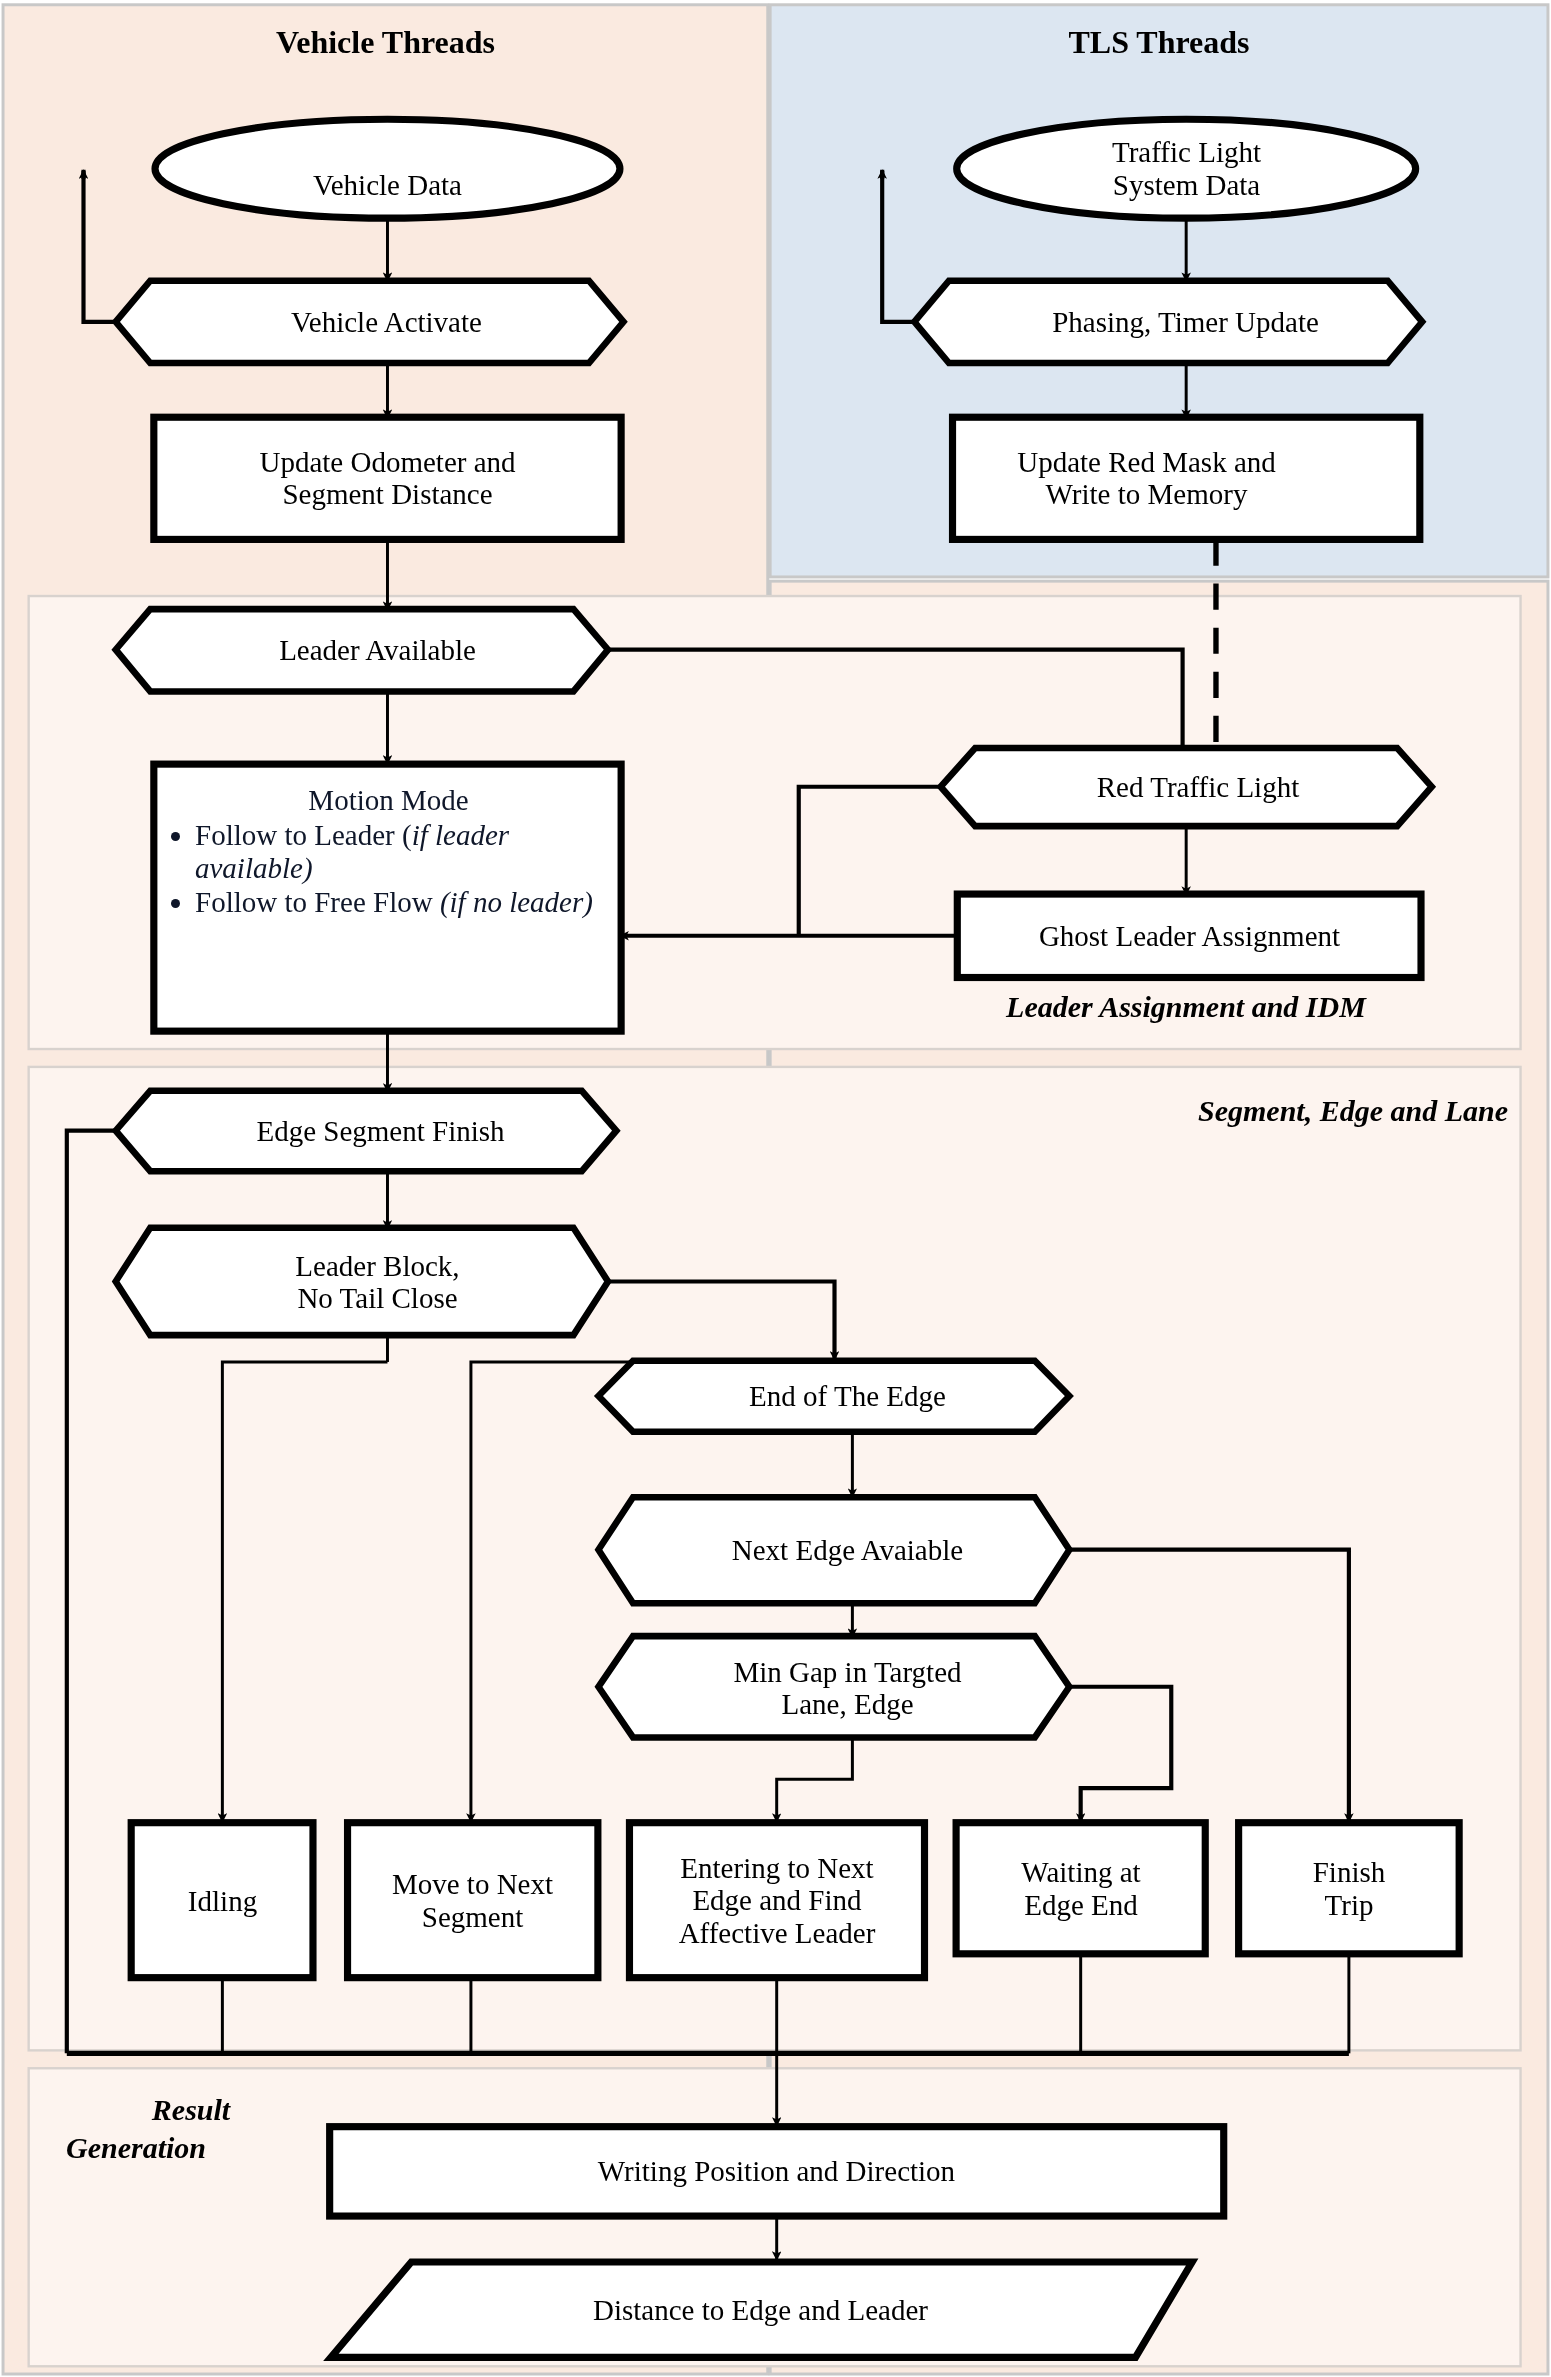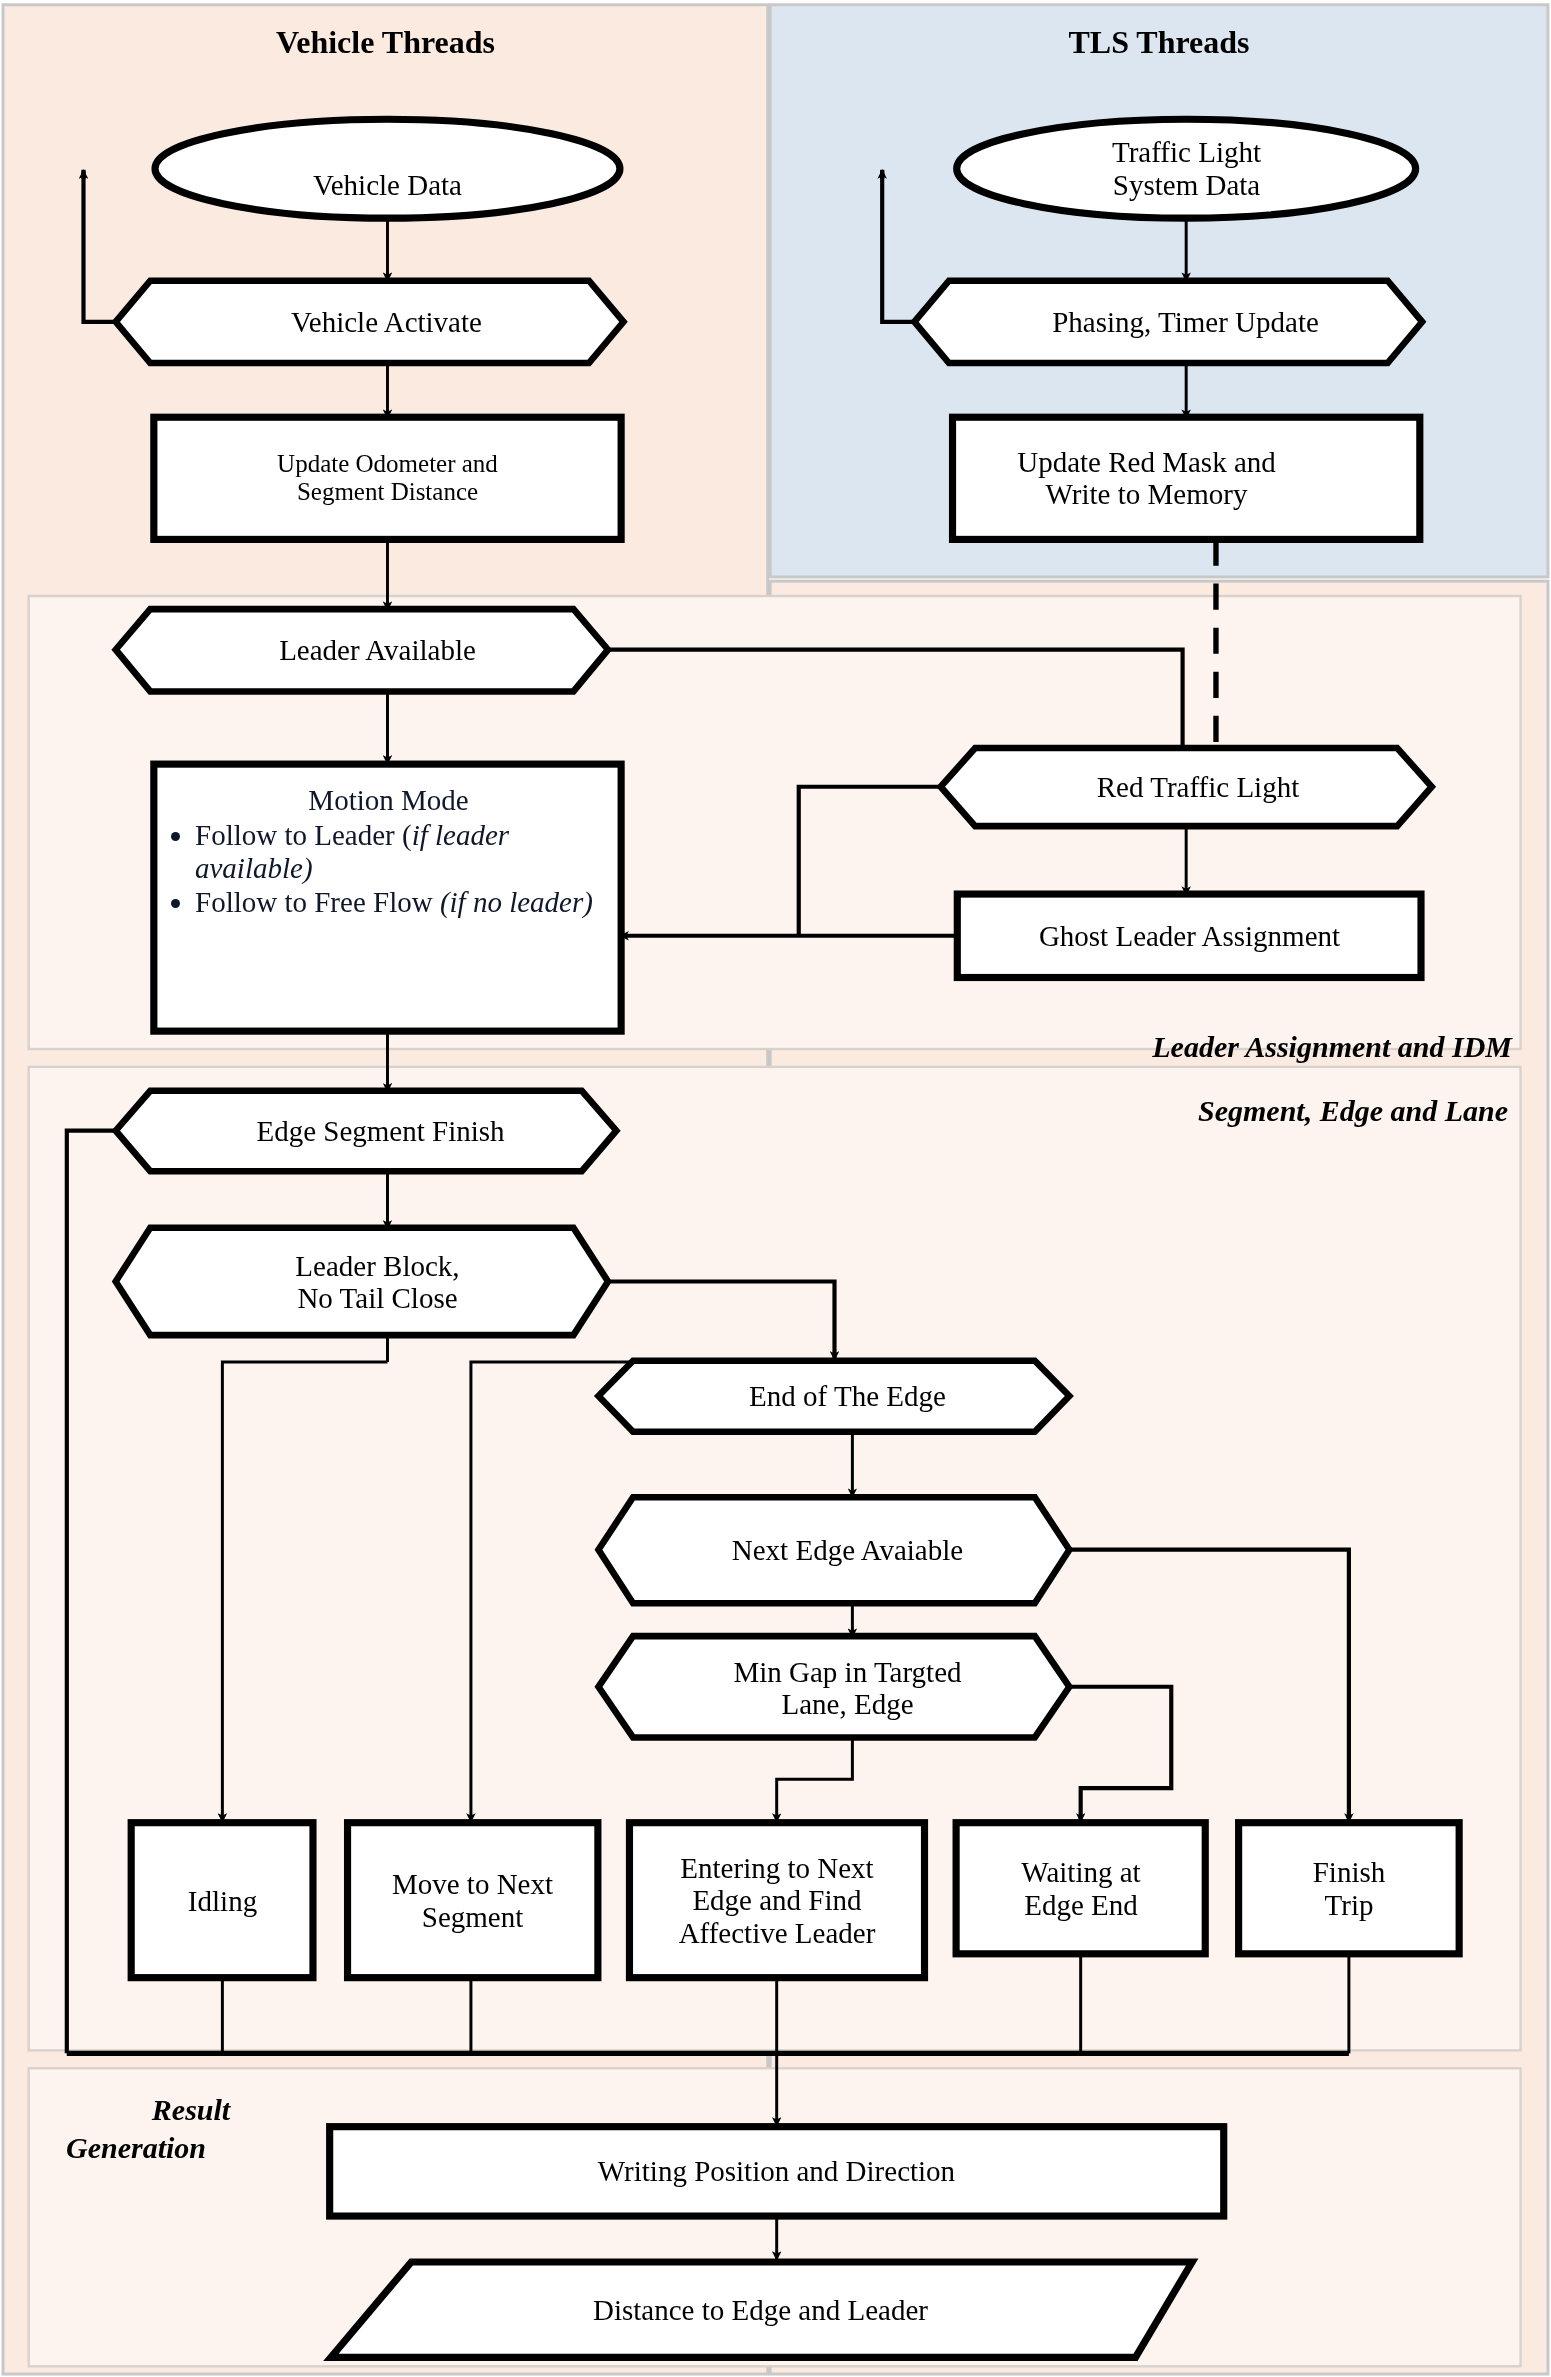--- a/index.html
+++ b/index.html
@@ -171,35 +171,35 @@
     <rect x="2078" y="3058" width="370" height="220" fill="#fff" stroke="#000" stroke-width="12"></rect>
 
     <rect x="553" y="3568" width="1500" height="150" fill="#fff" stroke="#000" stroke-width="12"></rect>
 
     <path d="M 690 3795 L 2000 3795 L 1905 3955 L 555 3955 Z" fill="#fff" stroke="#000" stroke-width="12"></path>
   </svg>
 
   <div class="panelTitle" style="left:3px;top:24px;width:765px;font-size:32px;">Vehicle Threads</div>
   <div class="panelTitle" style="left:770px;top:24px;width:778px;font-size:32px;">TLS Threads</div>
 
-  <div class="groupLabel" style="left:964px;top:990px;width:548px;font-size:30px;text-align:right;margin-top:40px;">Leader Assignment and IDM</div>
+  <div class="groupLabel" style="left:912px;top:990px;width:548px;font-size:30px;text-align:center;">Leader Assignment and IDM</div>
   <div class="groupLabel" style="left:960px;top:1094px;width:548px;font-size:30px;text-align:right;">Segment, Edge and Lane</div>
   <div class="groupLabel" style="left:66px;top:2093px;width:250px;font-size:30px;text-align:center;">Result</div>
   <div class="groupLabel" style="left:66px;top:2131px;width:274px;font-size:30px;text-align:left;">Generation</div>
 
   <div class="nodeText" style="left:167px;top:161px;width:441px;height:48px;font-size:29px;">Vehicle Data</div>
 
   <div class="nodeText" style="left:972px;top:127px;width:429px;height:83px;font-size:29px;">Traffic Light
 System Data</div>
 
   <div class="nodeText" style="left:151px;top:298px;width:471px;height:48px;font-size:29px;">Vehicle Activate</div>
 
   <div class="nodeText" style="left:950px;top:298px;width:471px;height:48px;font-size:29px;">Phasing, Timer Update</div>
 
-  <div class="nodeText" style="left:156px;top:429px;width:463px;height:98px;font-size:25px;">Update Odometer and
+  <div class="nodeText" style="left:156px;top:429px;width:463px;height:98px;font-size:29px;">Update Odometer and
 Segment Distance</div>
 
   <div class="nodeText" style="left:915px;top:429px;width:463px;height:98px;font-size:29px;">Update Red Mask and
 Write to Memory</div>
 
   <div class="nodeText" style="left:151px;top:626px;width:453px;height:48px;font-size:29px;">Leader Available</div>
 
   <div class="bulletBlock" style="left:160px;top:784px;width:457px;font-size:29px;">
     <span class="hdr">Motion Mode</span>
     <ul>

